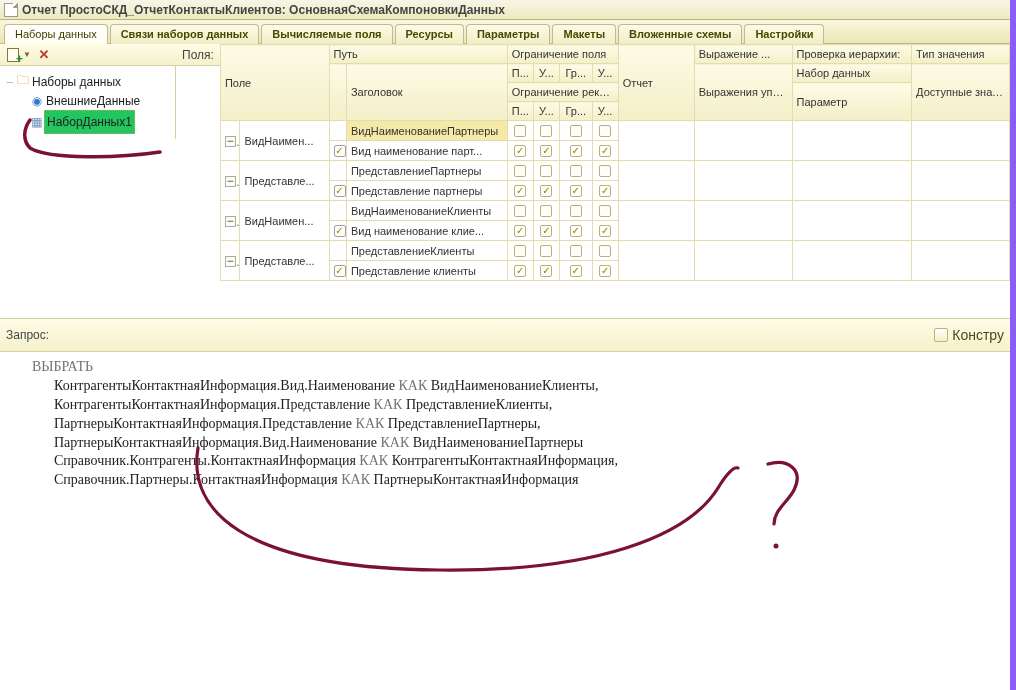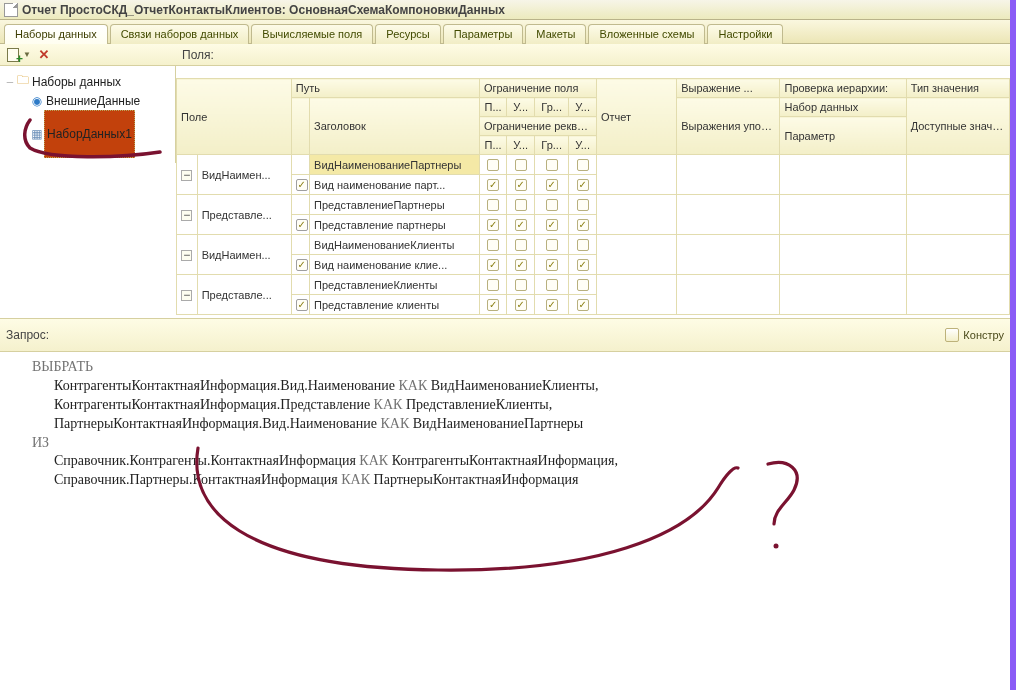--- a/index.html
+++ b/index.html
@@ -4,62 +4,62 @@
 <style>
   * { box-sizing: border-box; }
   html, body { margin:0; padding:0; font-family: Arial, sans-serif; font-size:12px; background:#fff; color:#222; }
   #root { width:1016px; height:690px; position:relative; overflow:hidden; border-right:6px solid #8b5cf6; }
 
   .titlebar { height:20px; background:linear-gradient(#f7f5e8,#eceabd); display:flex; align-items:center; padding:0 4px; font-size:12px; font-weight:bold; color:#444; border-bottom:1px solid #b9b38a;}
   .titlebar .doc-icon { width:14px; height:14px; background:#fff; border:1px solid #999; margin-right:4px; position:relative;}
   .titlebar .doc-icon::after { content:""; position:absolute; right:-1px; top:-1px; width:5px; height:5px; background:linear-gradient(135deg,#fff 49%, #999 50%);}
 
   .tabbar { height:24px; background:linear-gradient(#faf7df,#ece6b6); display:flex; align-items:flex-end; padding:0 4px; border-bottom:1px solid #c0ba8e; font-size:11px;}
-  .tab { background:linear-gradient(#fdfbe8,#f1edc5); border:1px solid #c0ba8e; border-bottom:none; border-radius:4px 4px 0 0; padding:3px 10px 4px; margin-right:2px; color:#424b00; cursor:pointer; position:relative; top:1px;}
+  .tab { background:linear-gradient(#fdfbe8,#f1edc5); border:1px solid #c0ba8e; border-bottom:none; border-radius:4px 4px 0 0; padding:3px 10px 4px; margin-right:2px; color:#424b00; cursor:pointer; position:relative; top:1px;font-weight:bold;}
   .tab.active { background:linear-gradient(#fff,#fffef0); font-weight:normal; color:#3d3d00; z-index:2;}
 
   .left-toolbar { height:22px; background:linear-gradient(#fefce5,#f5f1cd); display:flex; align-items:center; gap:6px; padding:0 6px; border-bottom:1px solid #d6d0a0;}
   .ico { width:14px; height:14px; display:inline-flex; align-items:center; justify-content:center; font-size:13px; line-height:1;}
   .ico.add { color:#2a8a2a; position:relative;}
   .ico.add::before { content:""; width:10px;height:12px;border:1px solid #7a7a4a;background:#fffef0; display:block;}
   .ico.add::after { content:"+"; position:absolute; right:-3px; bottom:-3px; font-size:12px; color:#2a8a2a; font-weight:bold;}
   .ico.del { color:#c0392b; font-weight:bold;}
   .mini-dd { font-size:8px; color:#6b6b40; margin-left:-3px;}
 
   .body { display:flex; height:274px; }
   .sidebar { width:176px; border-right:1px solid #d6d0a0; background:#fff; padding:4px 2px; font-size:12px;}
   .tree-row { display:flex; align-items:center; padding:1px 2px; white-space:nowrap;}
   .tree-row .exp { width:12px; text-align:center; color:#999; font-size:9px;}
   .tree-row .nicon { width:14px; text-align:center; font-size:12px;}
   .folder { color:#d08a00;}
   .globe { color:#2d7ac7;}
   .grid-ico { color:#6b8fb8;}
-  .tree-row.sel .lbl { background:#c2410c; border:1px dotted #b8a85c; padding:16px 2px;}
+  .tree-row.sel .lbl { background:#22c55e; border:1px dotted #b8a85c; padding:4px 2px;}
   .tree-row .lbl { padding:0 2px;}
 
-  .main { flex:1; display:flex; flex-direction:column; overflow:hidden;gap:12px;}
+  .main { flex:1; display:flex; flex-direction:row; overflow:hidden;}
   .fields-top { height:22px; background:linear-gradient(#fefce5,#f5f1cd); display:flex; align-items:center; padding:0 6px; border-bottom:1px solid #d6d0a0; font-size:12px; color:#444;}
 
   .fields-table { flex:1; overflow:auto;}
   table.ft { border-collapse:collapse; width:100%; table-layout:fixed;}
   table.ft th, table.ft td { border:1px solid #e2dcae; font-size:11px; color:#333; overflow:hidden; white-space:nowrap; text-overflow:ellipsis;}
   table.ft th { background:linear-gradient(#fdfbe6,#f3efc8); font-weight:normal; padding:3px 4px; text-align:left;}
   table.ft th.c { text-align:center;}
   table.ft td { padding:2px 4px; height:20px;}
   table.ft td.c { text-align:center;}
   .hdr-row2 th { background:linear-gradient(#fbf8dc,#f0ecc2);}
   .chk { display:inline-block; width:12px; height:12px; border:1px solid #b8b07e; border-radius:2px; background:#fffef6; vertical-align:middle;}
   .chk.on::after { content:"✓"; display:block; font-size:10px; line-height:10px; color:#8a7e10; text-align:center;}
   .chk.cbox.on { }
   .chk.cbox { border-color:#9f9f9f;}
   .row-sel td.selcell { background:#f4e9a6;}
   .minus { display:inline-block; width:11px; height:11px; border:1px solid #aaa; text-align:center; line-height:9px; font-size:12px; color:#555; background:#fdfdf0;}
 
   .query-hdr { height:24px; background:linear-gradient(#fefce5,#f5f1cd); display:flex; align-items:center; justify-content:space-between; padding:16px 6px; border-top:1px solid #d6d0a0; border-bottom:1px solid #d6d0a0; font-size:12px; color:#444;}
-  .kbtn { display:flex; align-items:center; gap:4px; font-size:11px; color:#4a4a1a; cursor:pointer;}
+  .kbtn { display:flex; align-items:center; gap:4px; font-size:14px; color:#4a4a1a; cursor:pointer;}
   .kbtn .kico { width:14px; height:14px; border:1px solid #bdb27a; background:linear-gradient(#fff,#f3efc8); border-radius:2px;}
 
   .query-body { padding:6px 10px 6px 32px; font-family: "Times New Roman", serif; font-size:14px; line-height:1.35; position:relative; height:330px;}
   .kw { color:#737373;}
   .query-body .indent { margin-left:22px;}
 
   
   .anno { position:absolute; pointer-events:none; }
   #anno-sidebar { left:20px; top:118px; width:160px; height:44px;}
   #anno-main { left:178px; top:338px; width:840px; height:280px;}
@@ -260,22 +260,22 @@
   <span>Запрос:</span>
   <span class="kbtn">
     <span class="kico"></span>
     <span>Констру</span>
   </span>
 </div>
 <div class="query-body" id="query-body">
       <div><span class="kw">ВЫБРАТЬ</span></div>
       <div class="indent">КонтрагентыКонтактнаяИнформация.Вид.Наименование <span class="kw">КАК</span> ВидНаименованиеКлиенты,</div>
       <div class="indent">КонтрагентыКонтактнаяИнформация.Представление <span class="kw">КАК</span> ПредставлениеКлиенты,</div>
+      <div class="indent">ПартнерыКонтактнаяИнформация.Представление <span class="kw">КАК</span> ПредставлениеПартнеры,</div>
       <div class="indent">ПартнерыКонтактнаяИнформация.Вид.Наименование <span class="kw">КАК</span> ВидНаименованиеПартнеры</div>
-      <div><span class="kw">ИЗ</span></div>
       <div class="indent">Справочник.Контрагенты.КонтактнаяИнформация <span class="kw">КАК</span> КонтрагентыКонтактнаяИнформация,</div>
       <div class="indent">Справочник.Партнеры.КонтактнаяИнформация <span class="kw">КАК</span> ПартнерыКонтактнаяИнформация</div>
     </div>
 
 <svg id="anno-sidebar" class="anno" viewBox="0 0 160 44">
   <path d="M10 2 C 4 10, 2 22, 10 30 C 30 42, 100 40, 140 34" stroke="#7a1230" stroke-width="3.5" fill="none" stroke-linecap="round"></path>
 </svg>
 <svg id="anno-main" class="anno" viewBox="0 0 840 280">
   <path d="M20 110 C 10 170, 60 230, 260 232 C 420 234, 510 198, 540 150 C 546 140, 555 128, 560 130" stroke="#7a1230" stroke-width="3.2" fill="none" stroke-linecap="round"></path>
   <path d="M590 126 C 610 120, 626 132, 616 152 C 610 164, 596 172, 596 186" stroke="#7a1230" stroke-width="3.2" fill="none" stroke-linecap="round"></path>

